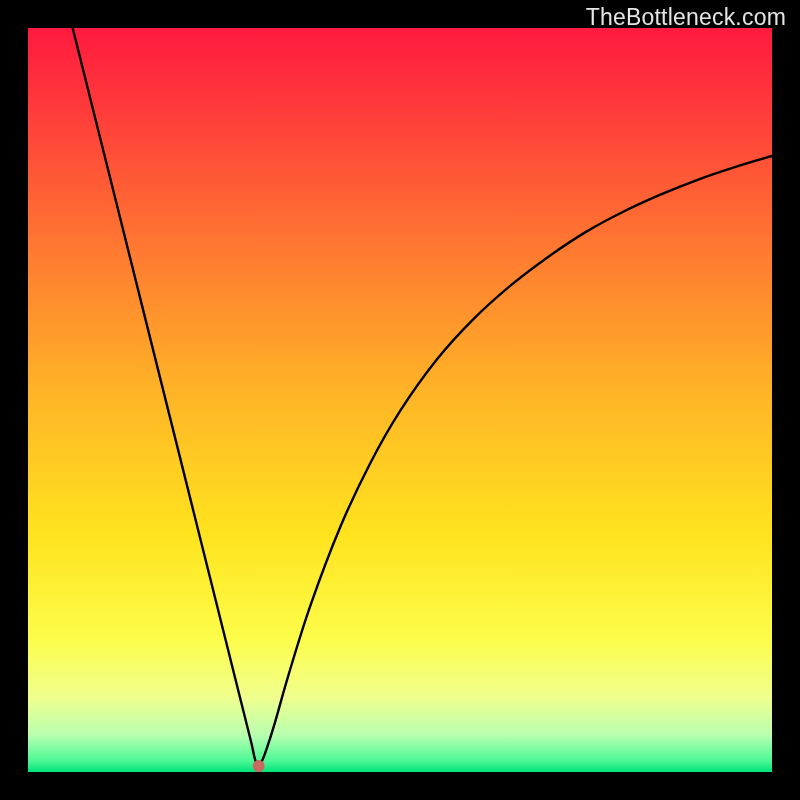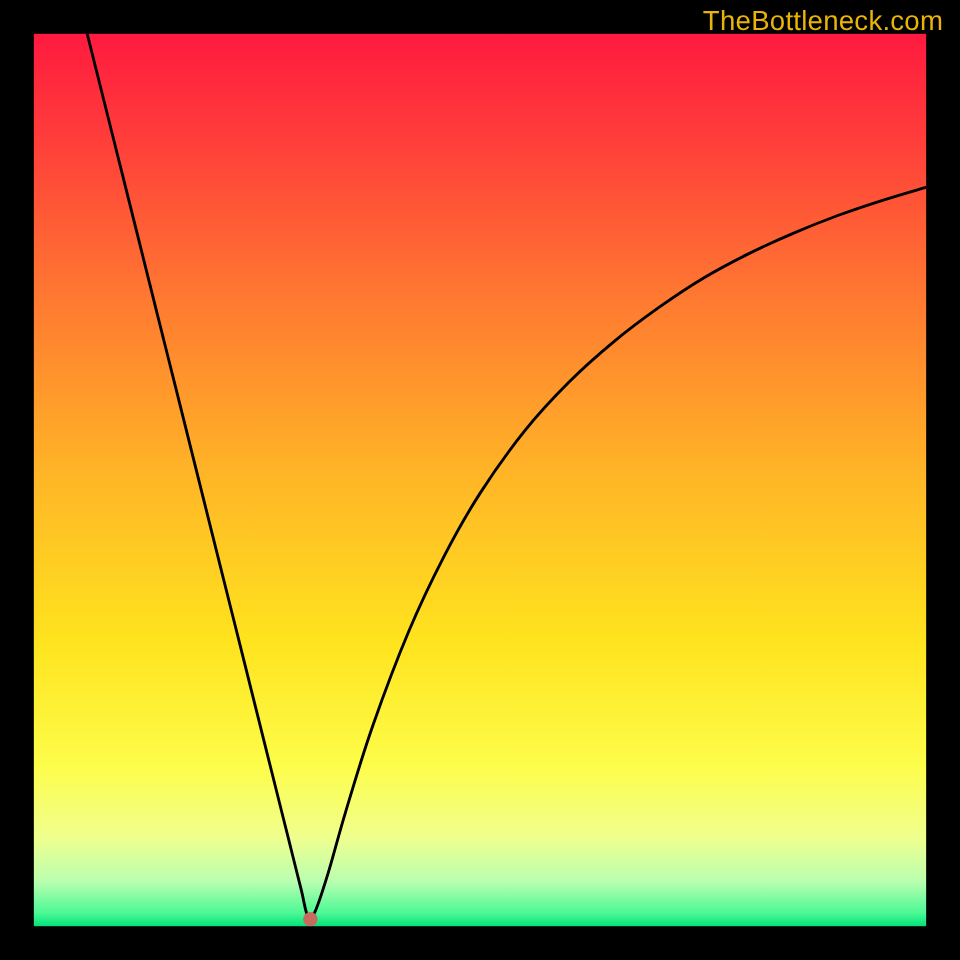--- a/index.html
+++ b/index.html
@@ -24,21 +24,21 @@
     left: 0;
     top: 0;
     width: 744px;
     height: 744px;
     display: block;
   }
   .watermark {
     position: absolute;
     top: 4px;
     right: 14px;
-    color: #eab308;
+    color: #e5e5e5;
     font-size: 23px;
     font-weight: 400;
     letter-spacing: 0.2px;
   }
 </style>
 </head>
 <body>
 
 <div class="frame">
   <svg class="plot" viewBox="0 0 744 744" preserveAspectRatio="none">

